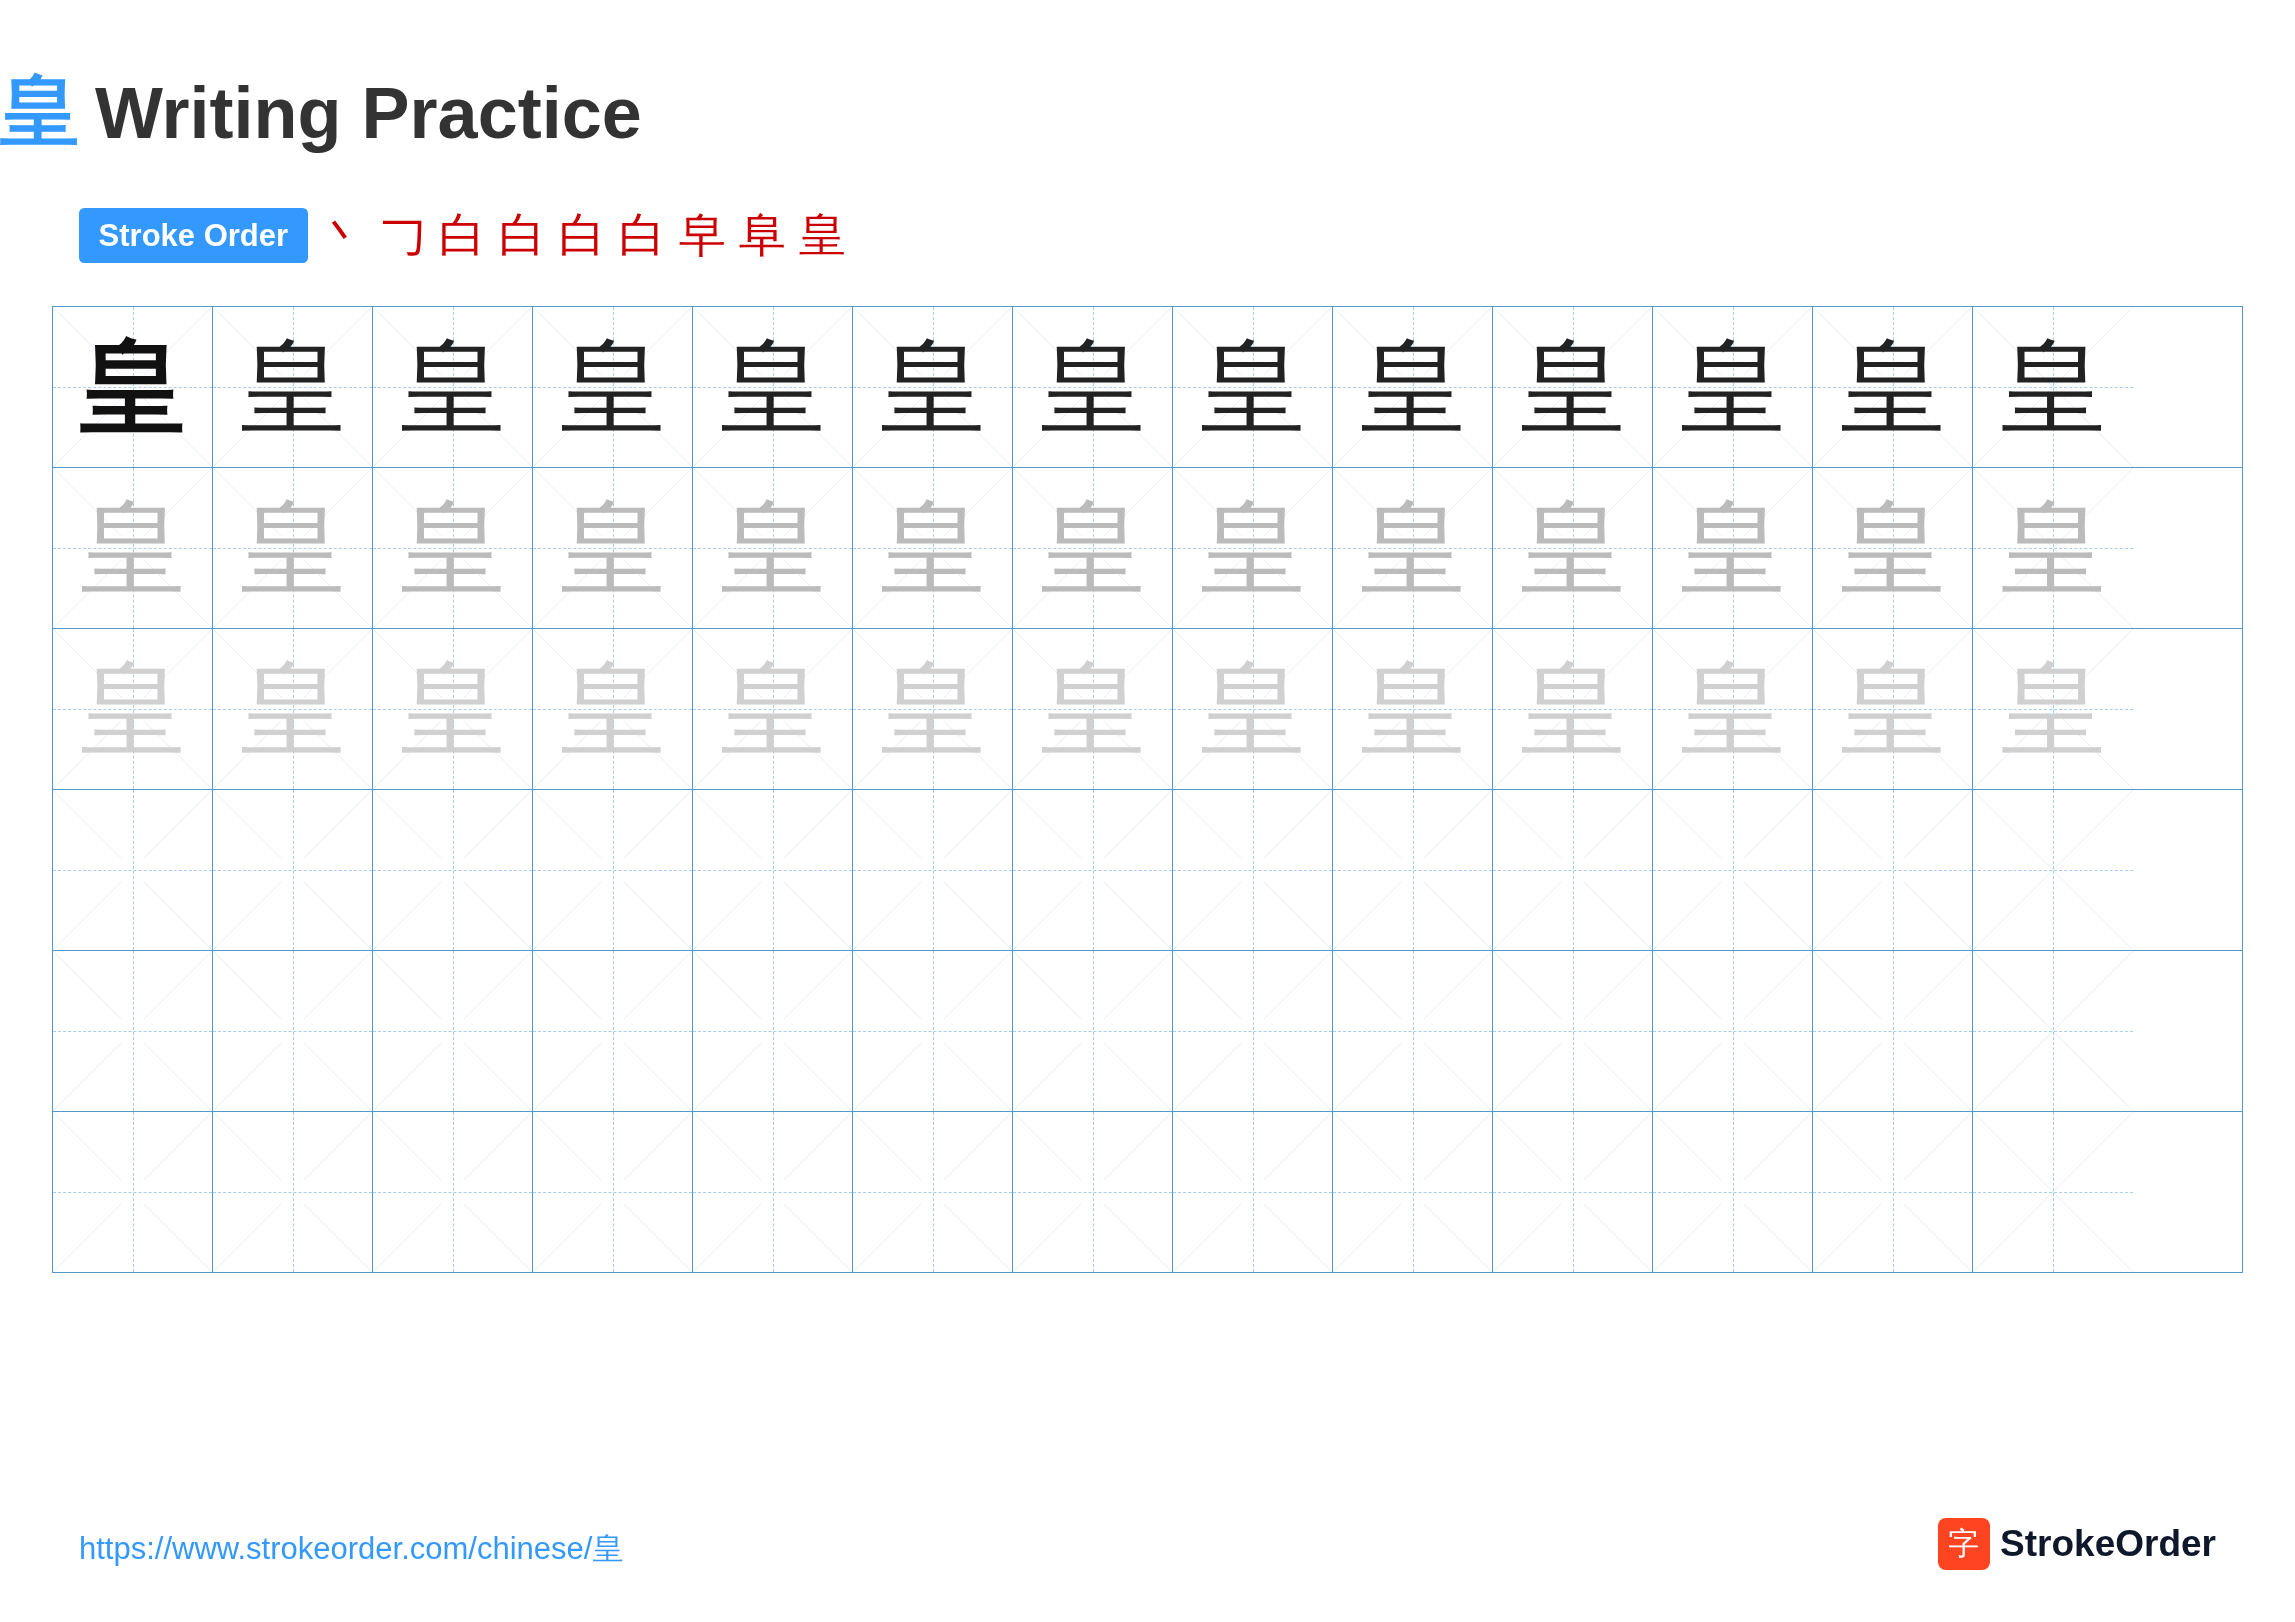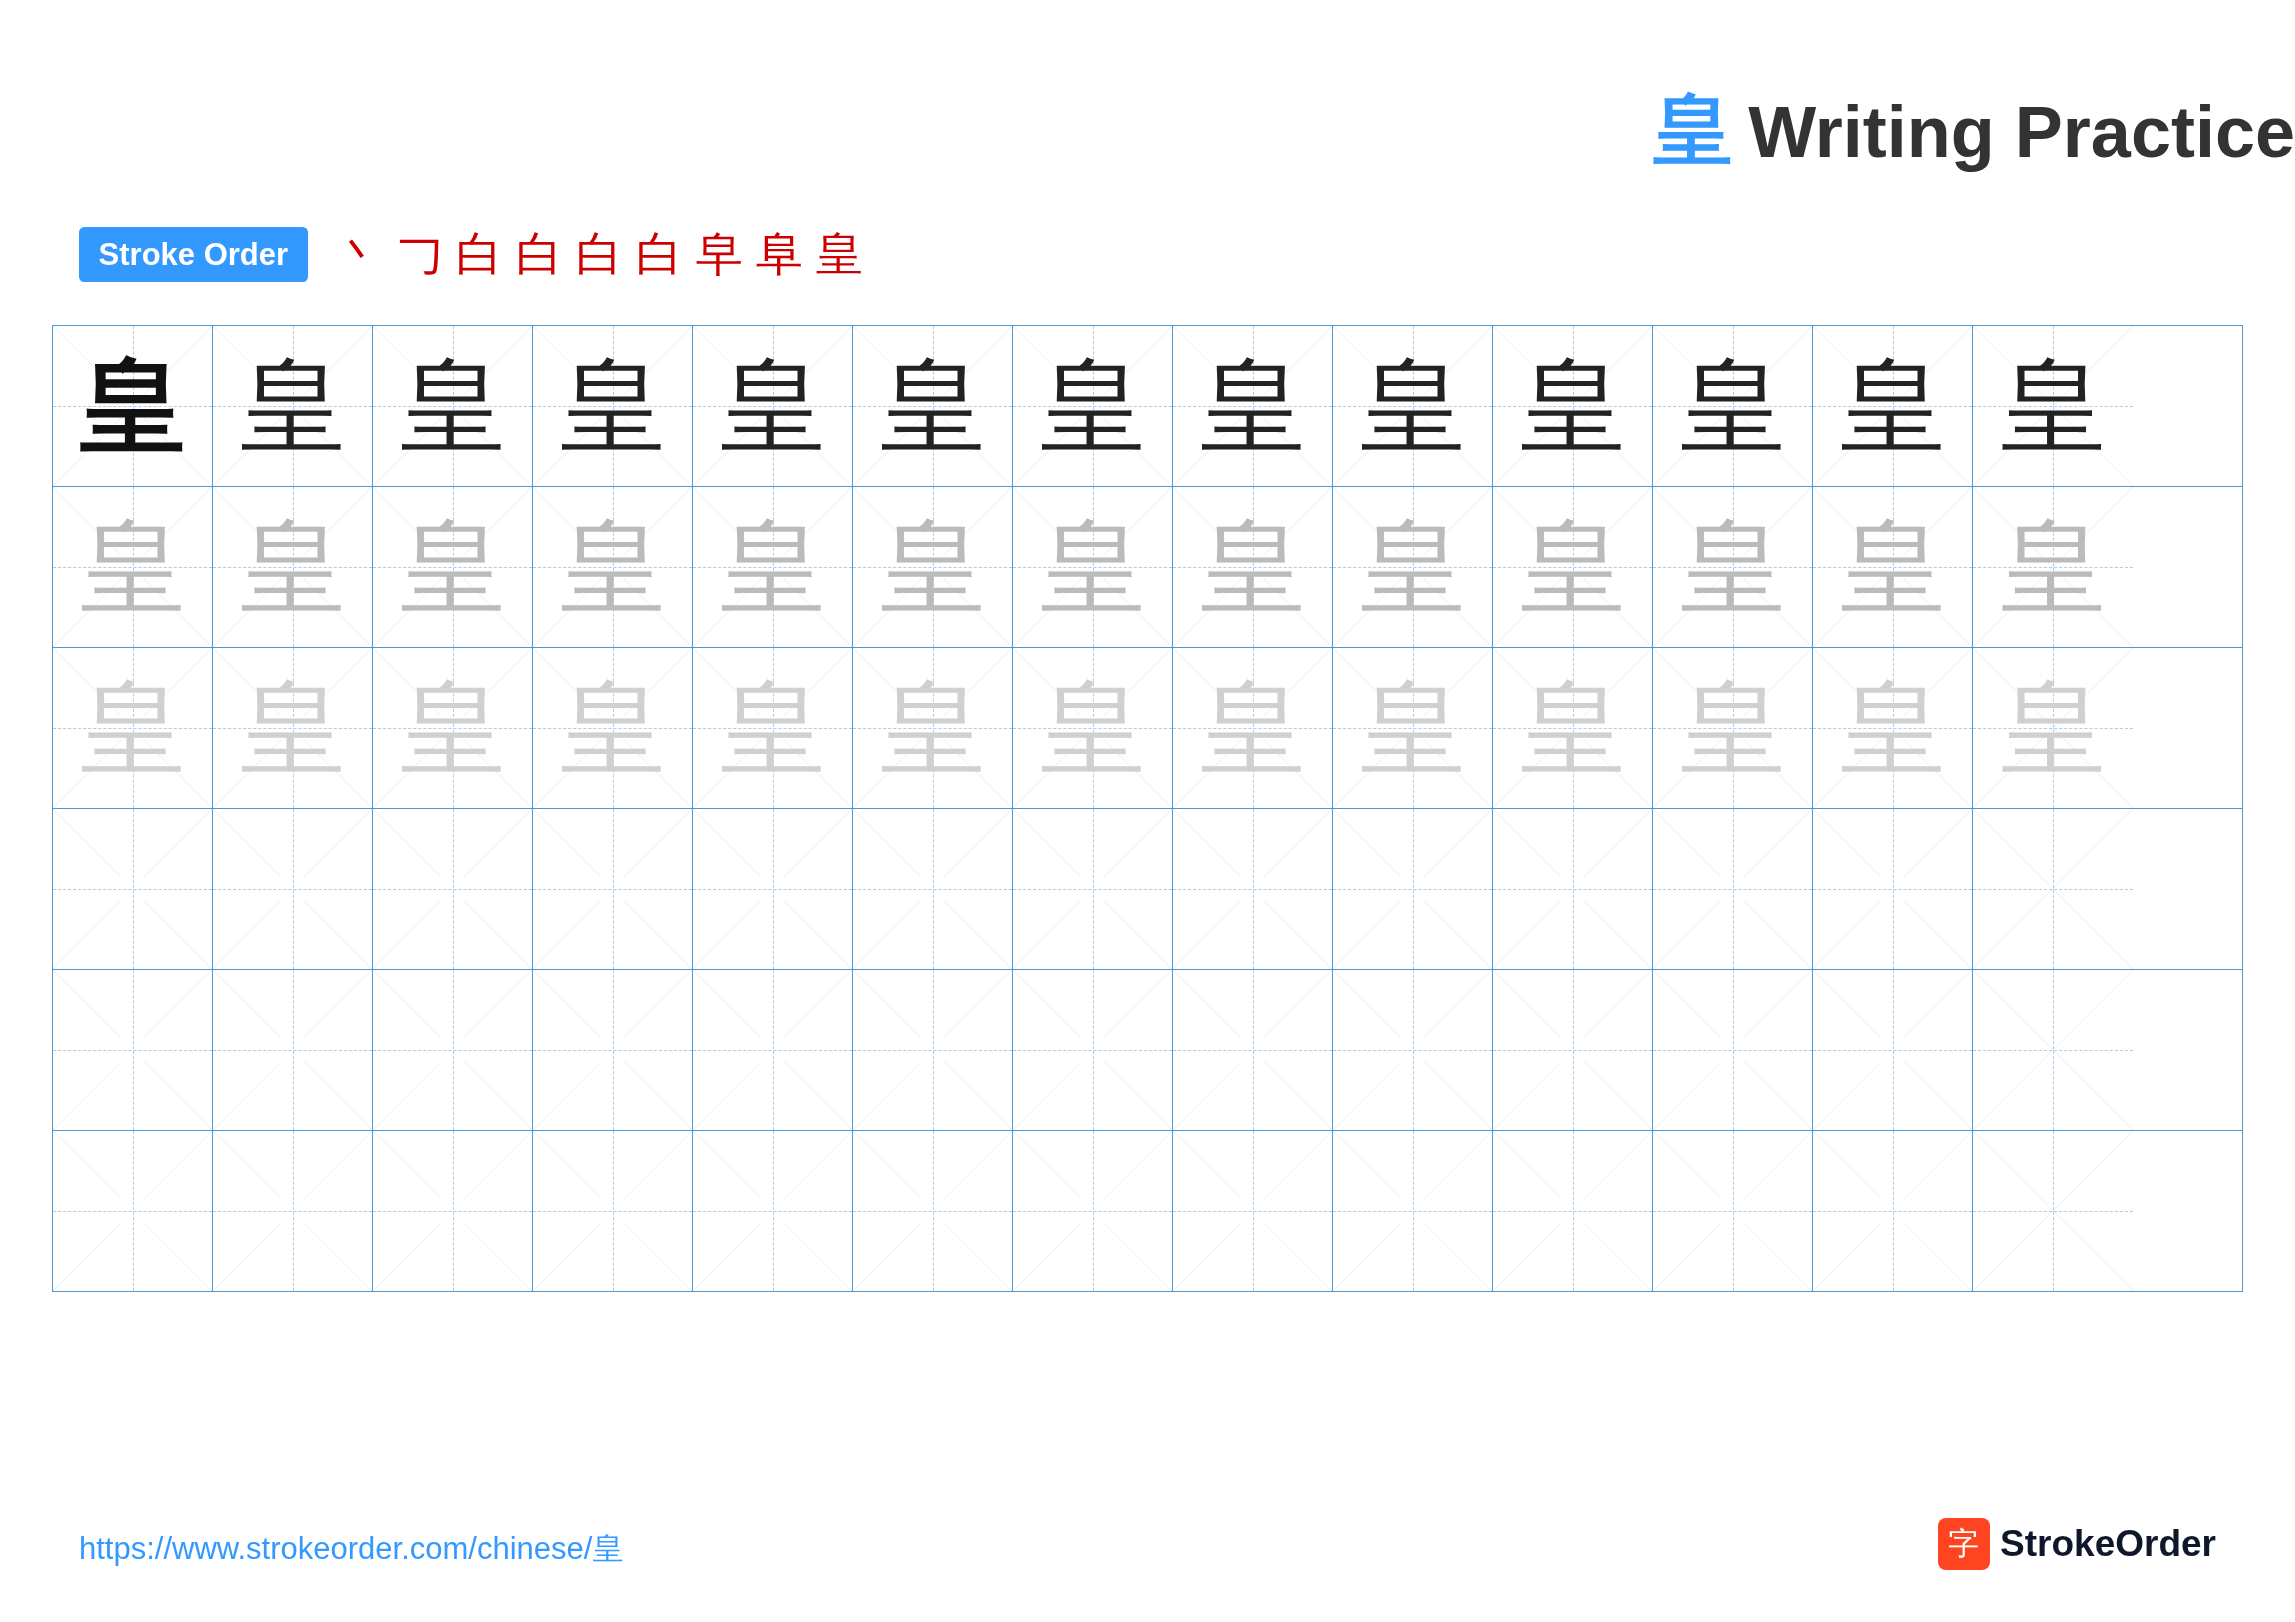--- a/index.html
+++ b/index.html
@@ -6,22 +6,22 @@
     body {
       background: #ffffff;
       font-family: Arial, sans-serif;
       width: 2295px;
       height: 1622px;
       position: relative;
       overflow: hidden;
     }
 
     .page-title {
-      text-align: right;
-      padding-top: 78px;
+      text-align: left;
+      padding-top: 59px;
       margin-bottom: 39px;
     }
 
     .title-char {
       font-size: 79px;
       color: #3399ff;
       font-weight: bold;
     }
 
     .title-text {
@@ -29,21 +29,21 @@
       color: #333333;
       font-weight: bold;
       margin-left: 13px;
     }
 
     .stroke-order-row {
       display: flex;
       align-items: center;
       padding-left: 79px;
       margin-bottom: 39px;
-      gap: 28px;
+      gap: 11px;
     }
 
     .stroke-order-badge {
       background-color: #3399ff;
       color: white;
       font-size: 31px;
       font-weight: bold;
       padding: 9.2px 19.6px;
       border-radius: 5.2px;
       white-space: nowrap;

